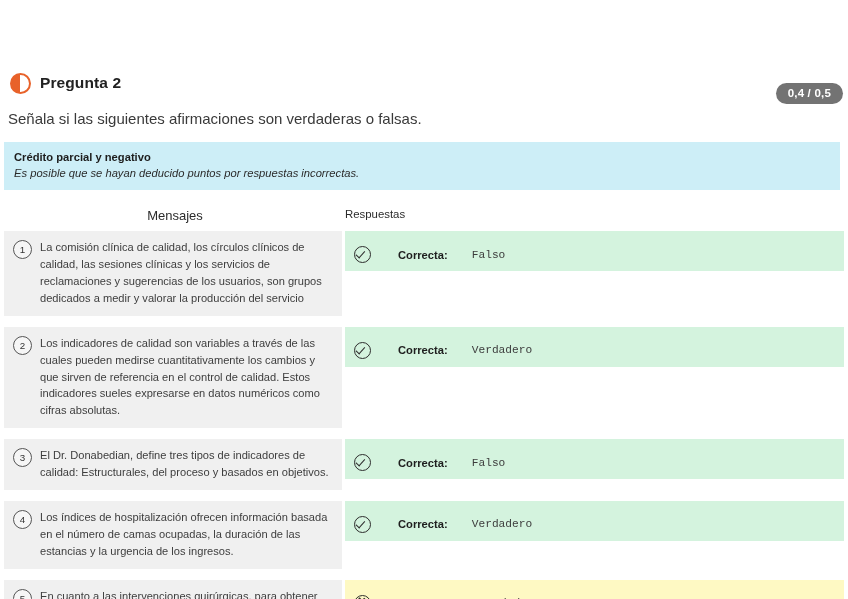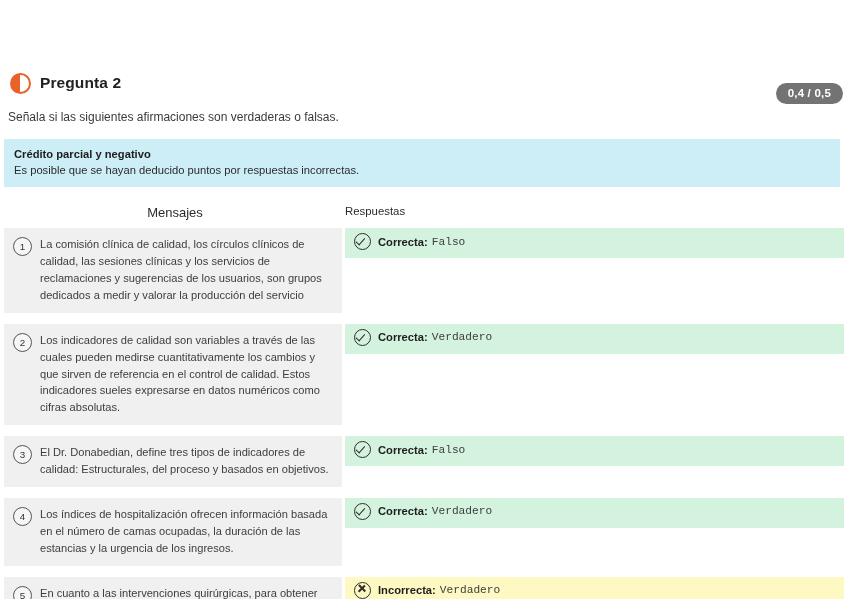--- a/index.html
+++ b/index.html
@@ -55,39 +55,40 @@
     font-size: 11.5px;
     font-weight: bold;
     border-radius: 11px;
     padding: 4px 12px 5px 12px;
     letter-spacing: 0.2px;
     margin-top: 12px;
   }
 
   .q-prompt {
     padding: 12px 0 0 6px;
-    font-size: 12px;
+    font-size: 15px;
     color: #3a3a3a;
   }
 
   
   .info-banner {
     margin: 15px 6px 0 2px;
     background: #cdeef7;
     padding: 7px 10px 9px 10px;
     line-height: 1.45;
   }
   .info-title {
     font-size: 11.2px;
     font-weight: bold;
     color: #1d1d1d;
   }
   .info-text {
     font-size: 11.2px;
     color: #2b2b2b;
+    font-style: italic;
   }
 
   
   .columns-head {
     display: flex;
     margin-top: 18px;
     padding: 0 2px;
   }
   .col-head-left {
     width: 338px;
@@ -145,22 +146,23 @@
   }
 
   .cell-answer {
     flex: 1 1 auto;
     box-sizing: border-box;
     padding-left: 3px;
   }
   .answer-pill {
     display: flex;
     align-items: center;
-    padding: 5px 10px 8px 9px;
+    padding: 15px 10px 8px 9px;
     font-size: 11.2px;
+    gap: 20px;
   }
   .answer-pill.correct {
     background: #d4f3de;
   }
   .answer-pill.incorrect {
     background: #fef9c3;
   }
   .res-icon {
     width: 15px;
     height: 15px;

